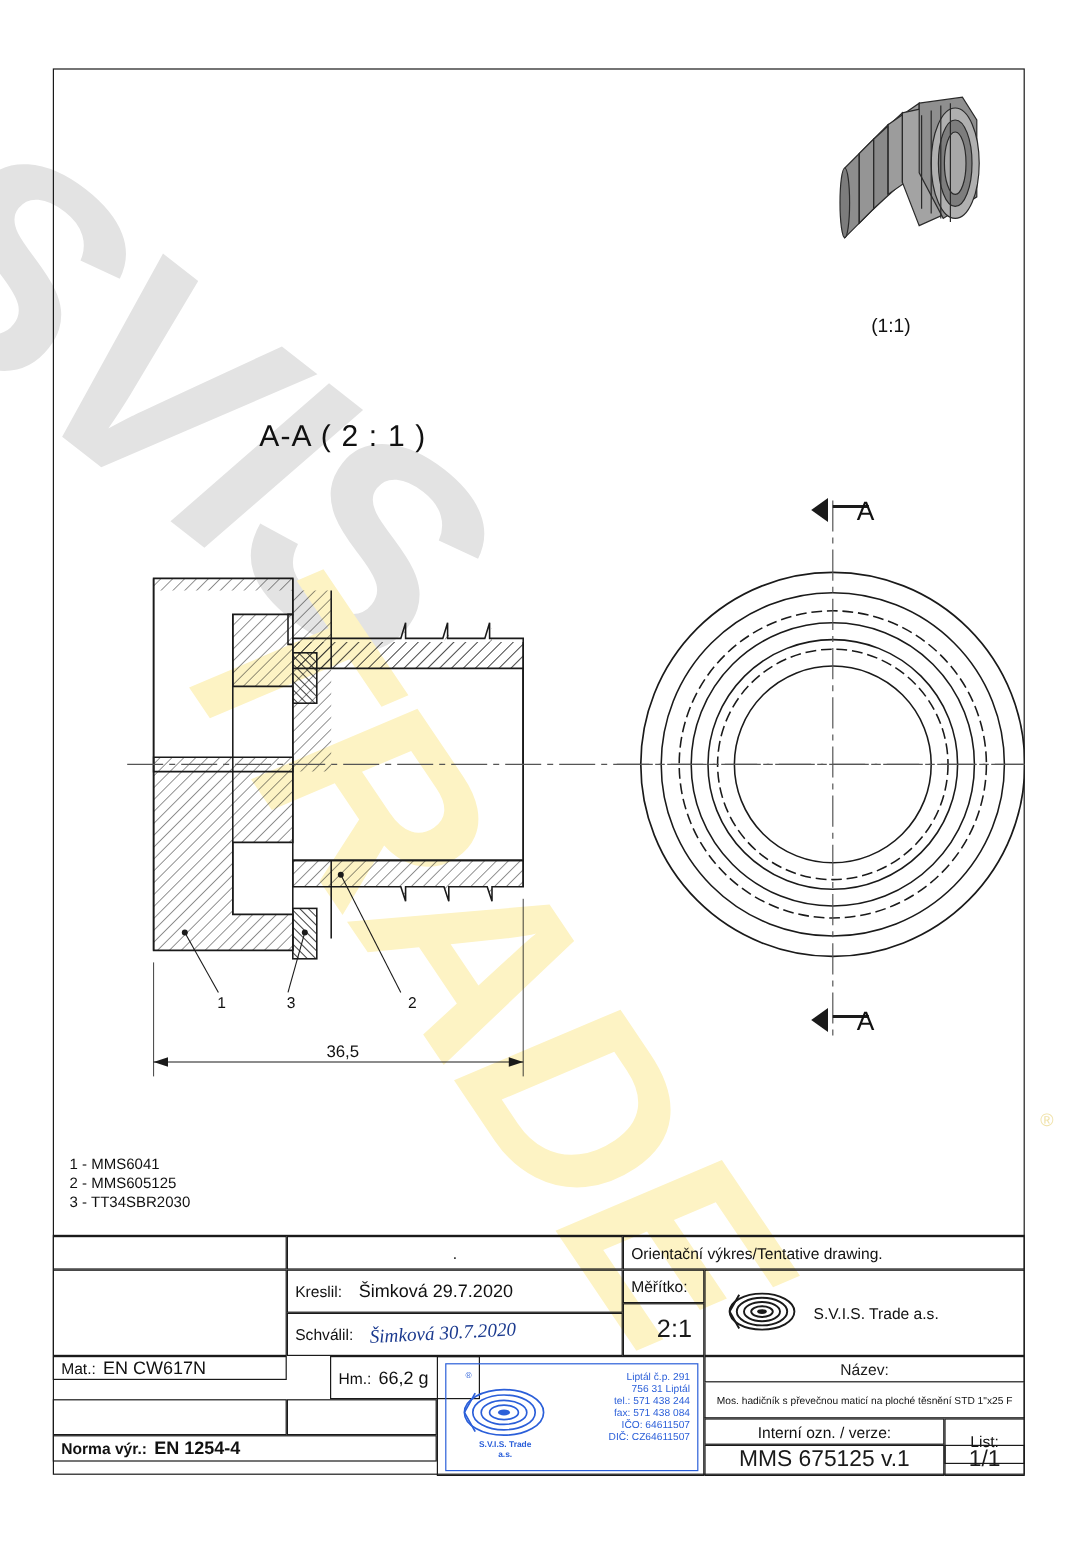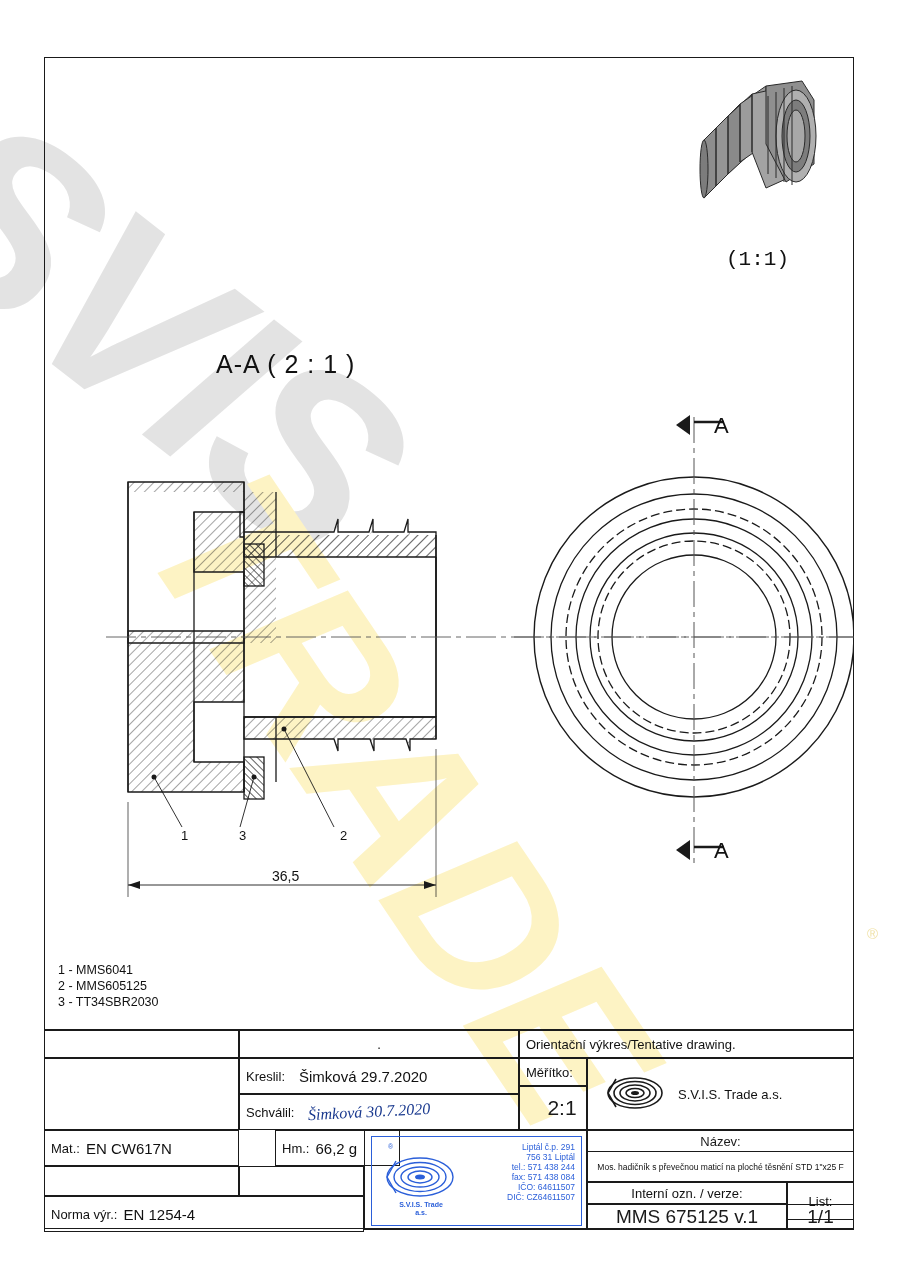--- a/index.html
+++ b/index.html
@@ -71,24 +71,24 @@
   .iso {
     position: absolute;
     left: 694px;
     top: 78px;
     width: 130px;
     height: 155px;
   }
   .scale-iso {
     position: absolute;
     left: 726px;
-    top: 248px;
-    font-size: 21px;
-    color: #111;
-    font-family: Liberation Mono, monospace;
+    top: 264px;
+    font-size: 16px;
+    color: #111;
+    font-family: Liberation Sans, sans-serif;
   }
 
   
   .sec-label {
     position: absolute;
     left: 216px;
     top: 350px;
     font-size: 25px;
     letter-spacing: 1px;
     color: #111;
@@ -364,21 +364,21 @@
             <ellipse cx="29" cy="20" rx="15" ry="8"></ellipse>
             <ellipse cx="29" cy="20" rx="9" ry="4.5"></ellipse>
           </g>
           <ellipse cx="29" cy="20" rx="4" ry="2" fill="#1a1a1a"></ellipse>
           <path d="M2 20 L10 6 M2 20 L10 34" stroke="#1a1a1a" stroke-width="1.6" fill="none"></path>
         </svg>
       </span>
       <span class="logo-text">S.V.I.S. Trade a.s.</span>
     </div>
 
-    <div class="cell" style="left:0px; top:100px; width:195px; height:36px;">
+    <div class="cell" style="left:0px; top:100px; width:195px; height:20px;">
       <span class="lbl" style="margin-right:6px;">Mat.:</span>
       <span class="val">EN CW617N</span>
     </div>
 
     <div class="cell" style="left:195px; top:100px; width:125px; height:36px;margin-left:36px;">
       <span class="lbl" style="margin-right:6px;">Hm.:</span>
       <span class="val">66,2 g</span>
     </div>
 
     <div class="cell" style="left:320px; top:100px; width:223px; height:100px; padding:0;">
@@ -427,19 +427,19 @@
     <div class="cell" style="left:743px; top:152px; width:67px; height:38px; justify-content:center;text-align:center;">
       <span class="lbl">List:</span>
     </div>
     <div class="cell" style="left:543px; top:174px; width:200px; height:26px; justify-content:center;">
       <span class="big-code">MMS 675125 v.1</span>
     </div>
     <div class="cell" style="left:743px; top:174px; width:67px; height:26px; justify-content:center;">
       <span class="big-code">1/1</span>
     </div>
 
-    <div class="cell" style="left:0px; top:166px; width:320px; height:36px;">
+    <div class="cell" style="left:0px; top:166px; width:320px; height:22px;font-weight:bold;">
       <span class="lbl" style="margin-right:6px;">Norma výr.:</span>
       <span class="val">EN 1254-4</span>
     </div>
   </div>
 
 </div>
 
 </body></html>

